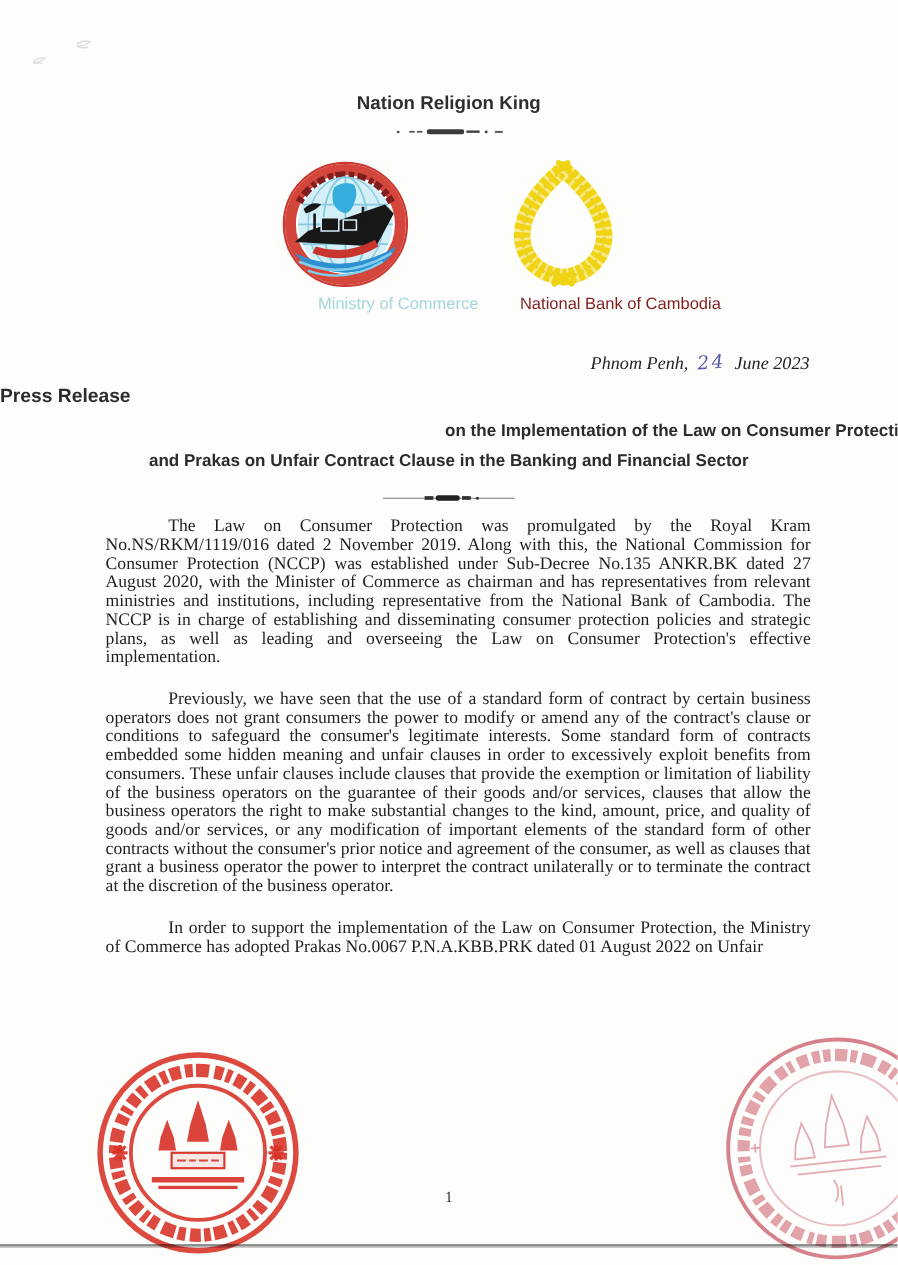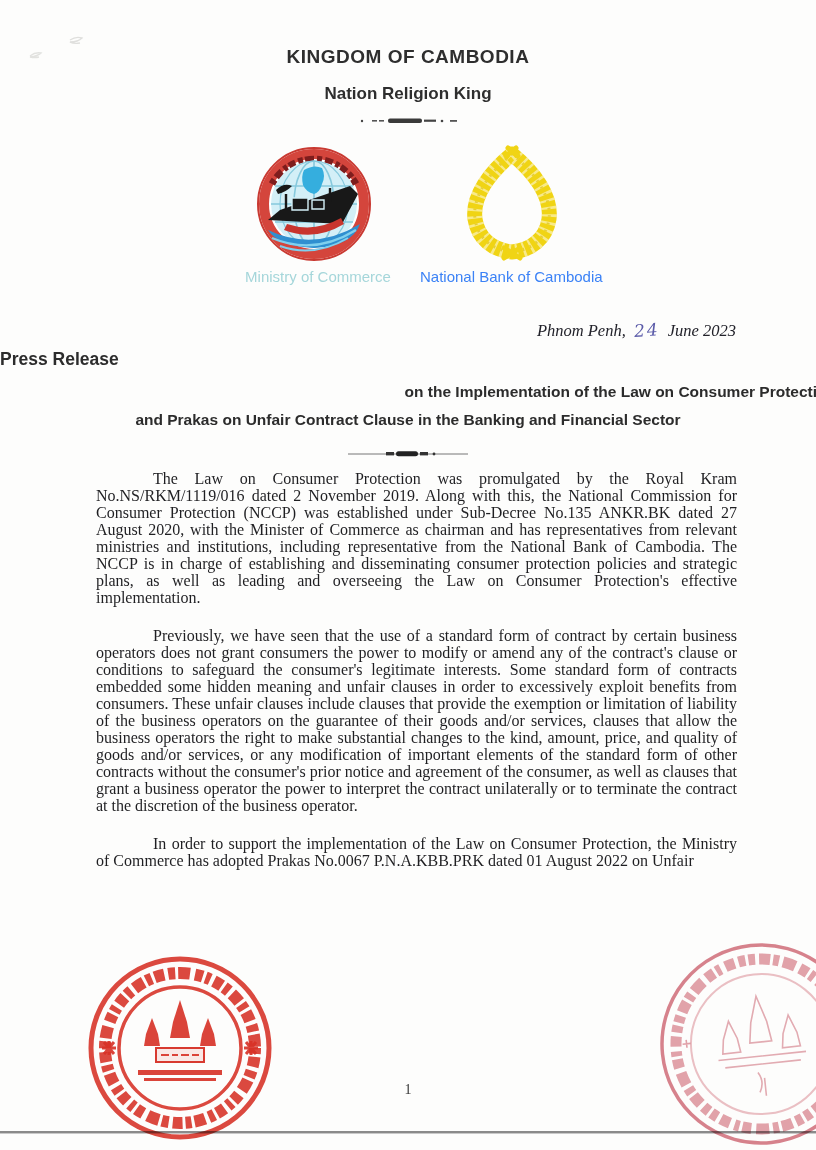--- a/index.html
+++ b/index.html
@@ -11,23 +11,23 @@
   .kingdom{position:absolute;top:46px;left:0;width:100%;text-align:center;
            font-size:19px;font-weight:bold;letter-spacing:.5px;color:#2e2e2e;}
   .motto{position:absolute;top:84px;left:0;width:100%;text-align:center;
          font-size:17px;font-weight:bold;color:#2e2e2e;}
   .ornament1{position:absolute;top:113px;left:0;width:100%;text-align:center;}
   .ornament2{position:absolute;top:445px;left:0;width:100%;text-align:center;}
 
   
   .moc-logo{position:absolute;left:246px;top:146px;}
   .nbc-logo{position:absolute;left:460px;top:140px;}
-  .logo-label{position:absolute;top:268px;font-size:15px;}
+  .logo-label{position:absolute;top:268px;font-size:15px;margin-left:44px;}
   .moc-label{left:238px;width:160px;text-align:center;color:#a5d6da;}
-  .nbc-label{left:420px;width:200px;text-align:left;color:#3b82f6;}
+  .nbc-label{left:420px;width:200px;text-align:center;color:#7f1d1d;}
 
   
   .dateline{position:absolute;top:320px;right:80px;
             font-family:"Liberation Serif",serif;font-style:italic;
             font-size:16.5px;color:#22222a;}
   .dateline .day{font-family:"DejaVu Serif",serif;color:#5a5aa8;
                  font-size:17px;display:inline-block;transform:rotate(-4deg);
                  letter-spacing:2px;margin:0 4px;}
 
   
@@ -60,21 +60,20 @@
 </head>
 <body>
 
 <div class="page">
 
   <svg class="pencil" style="left:22px;top:32px" width="80" height="36" viewBox="0 0 80 36">
     <path d="M48 8 q6 -4 12 -2 q-4 4 -12 4 q4 2 10 1" fill="none" stroke="#c7c7c4" stroke-width="1.4"></path>
     <path d="M8 24 q5 -4 11 -3 q-3 3 -11 4 q5 1 9 0" fill="none" stroke="#cccdc9" stroke-width="1.4"></path>
   </svg>
 
-  <div class="kingdom">KINGDOM OF CAMBODIA</div>
   <div class="motto">Nation Religion King</div>
 
   <div class="ornament1">
     <svg width="120" height="12" viewBox="0 0 120 12">
       <circle cx="14" cy="6" r="1.2" fill="#444"></circle>
       <rect x="24" y="5" width="5" height="1.6" fill="#555"></rect>
       <rect x="31" y="5" width="5" height="1.6" fill="#555"></rect>
       <rect x="40" y="3.5" width="34" height="4.5" rx="2" fill="#3a3a3a"></rect>
       <rect x="76" y="4.6" width="12" height="2.2" fill="#444"></rect>
       <circle cx="94" cy="6" r="1.3" fill="#444"></circle>

